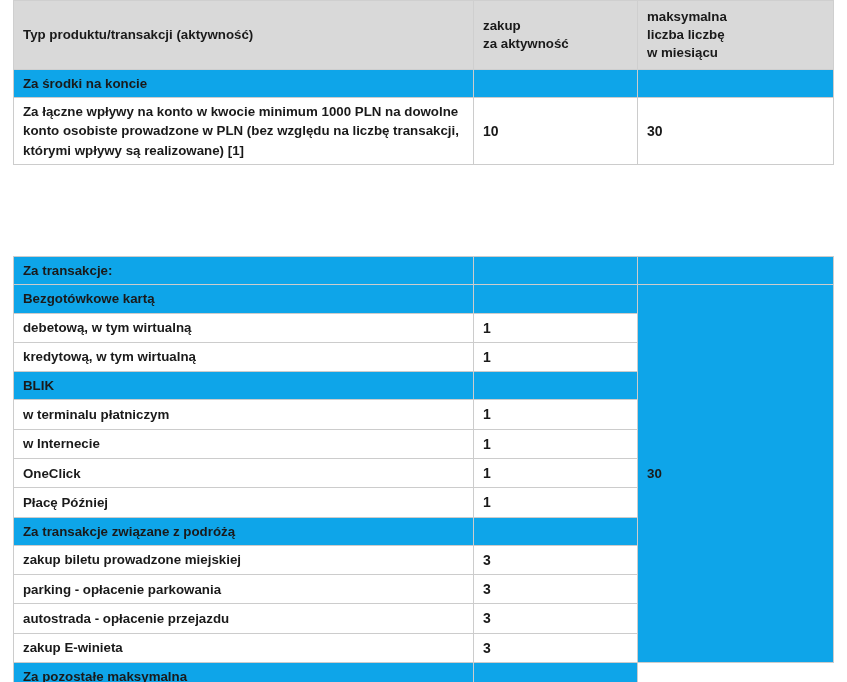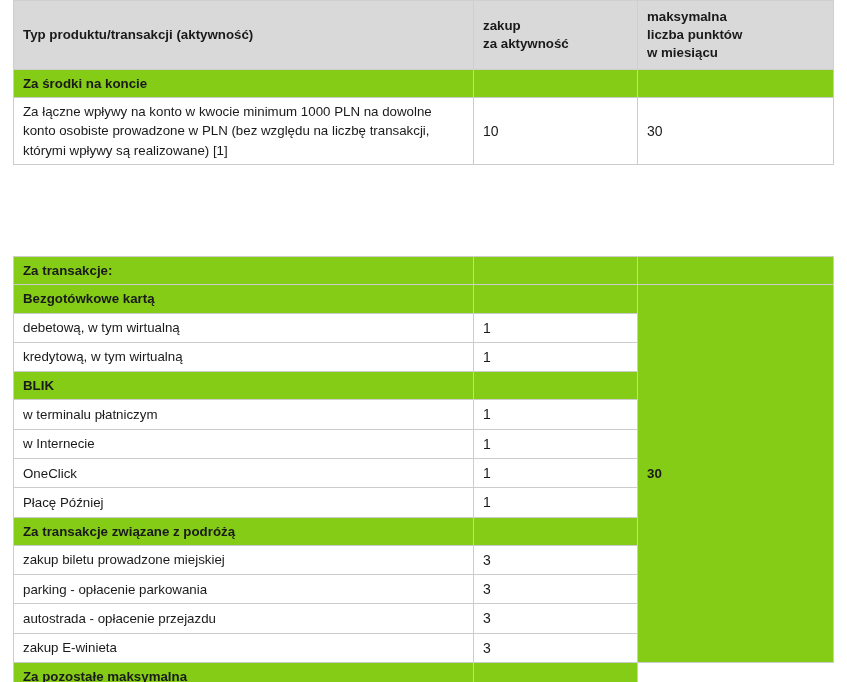--- a/index.html
+++ b/index.html
@@ -37,21 +37,21 @@
   }
   table.grid col.c-desc  { width: 460px; }
   table.grid col.c-pts   { width: 164px; }
   table.grid col.c-max   { width: 196px; }
 
   table.grid td, table.grid th {
     border: 1px solid #cccccc;
     padding: 4px 9px;
     vertical-align: middle;
     text-align: left;
-    font-weight: normal;
+    font-weight: bold;
     line-height: 1.45;
     background: #ffffff;
   }
 
   
   tr.head-row th {
     background: #d9d9d9;
     font-weight: bold;
     font-size: 13.3px;
     line-height: 1.35;
@@ -60,21 +60,21 @@
     vertical-align: middle;
     border-color: #cfcfcf;
   }
   th.head-desc { vertical-align: middle; margin-top: 32px; }
   th.head-pts, th.head-max { text-align: left; }
   th.head-pts { padding-left: 14px; }
   th.head-max { padding-left: 14px; }
 
   
   tr.section-row td {
-    background: #84cc16;
+    background: #0ea5e9;
     font-weight: bold;
   }
 
   tr.item-row td { background: #ffffff; }
 
   td.num {
     text-align: center;
     font-size: 14px;
   }
   td.merged-num {
@@ -101,21 +101,21 @@
       </colgroup>
       <thead>
         <tr class="head-row">
           <th class="head-desc">Typ produktu/transakcji (aktywność)</th>
           <th class="head-pts">
             <div>zakup</div>
             <div>za aktywność</div>
           </th>
           <th class="head-max">
             <div>maksymalna</div>
-            <div>liczba punktów</div>
+            <div>liczba liczbę</div>
             <div>w miesiącu</div>
           </th>
         </tr>
       </thead>
       <tbody>
         <tr class="section-row">
           <td>Za środki na koncie</td>
           <td class="blank-grey"></td>
           <td class="blank-grey"></td>
         </tr>

